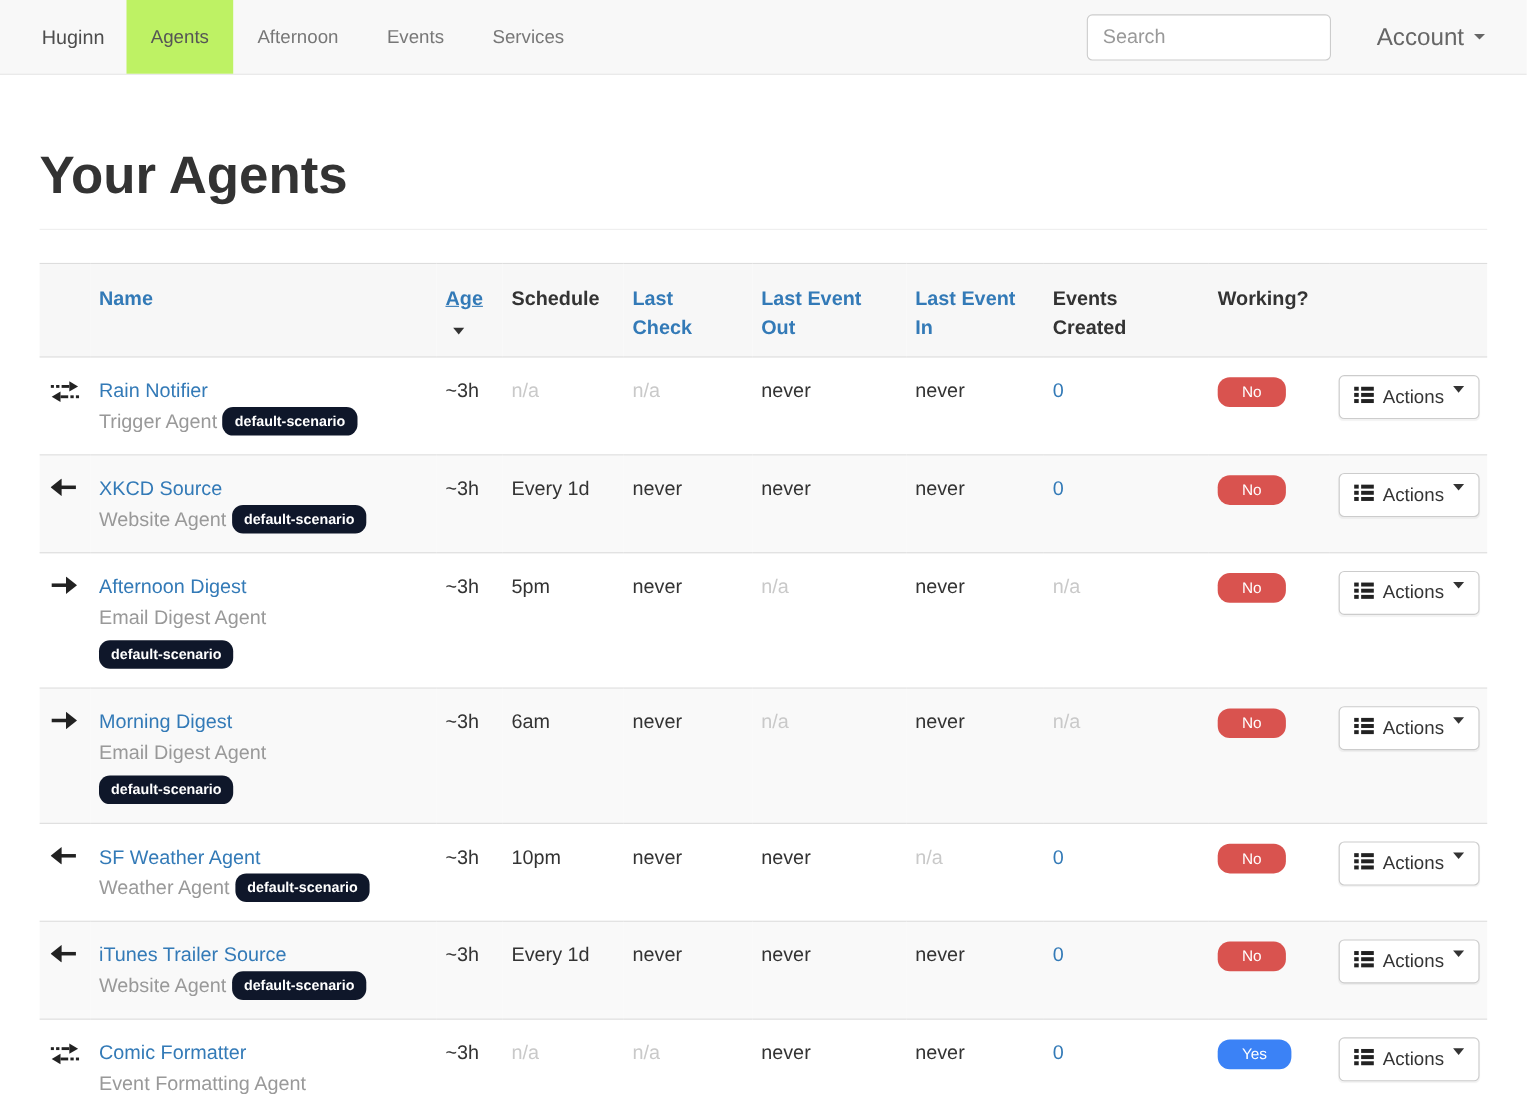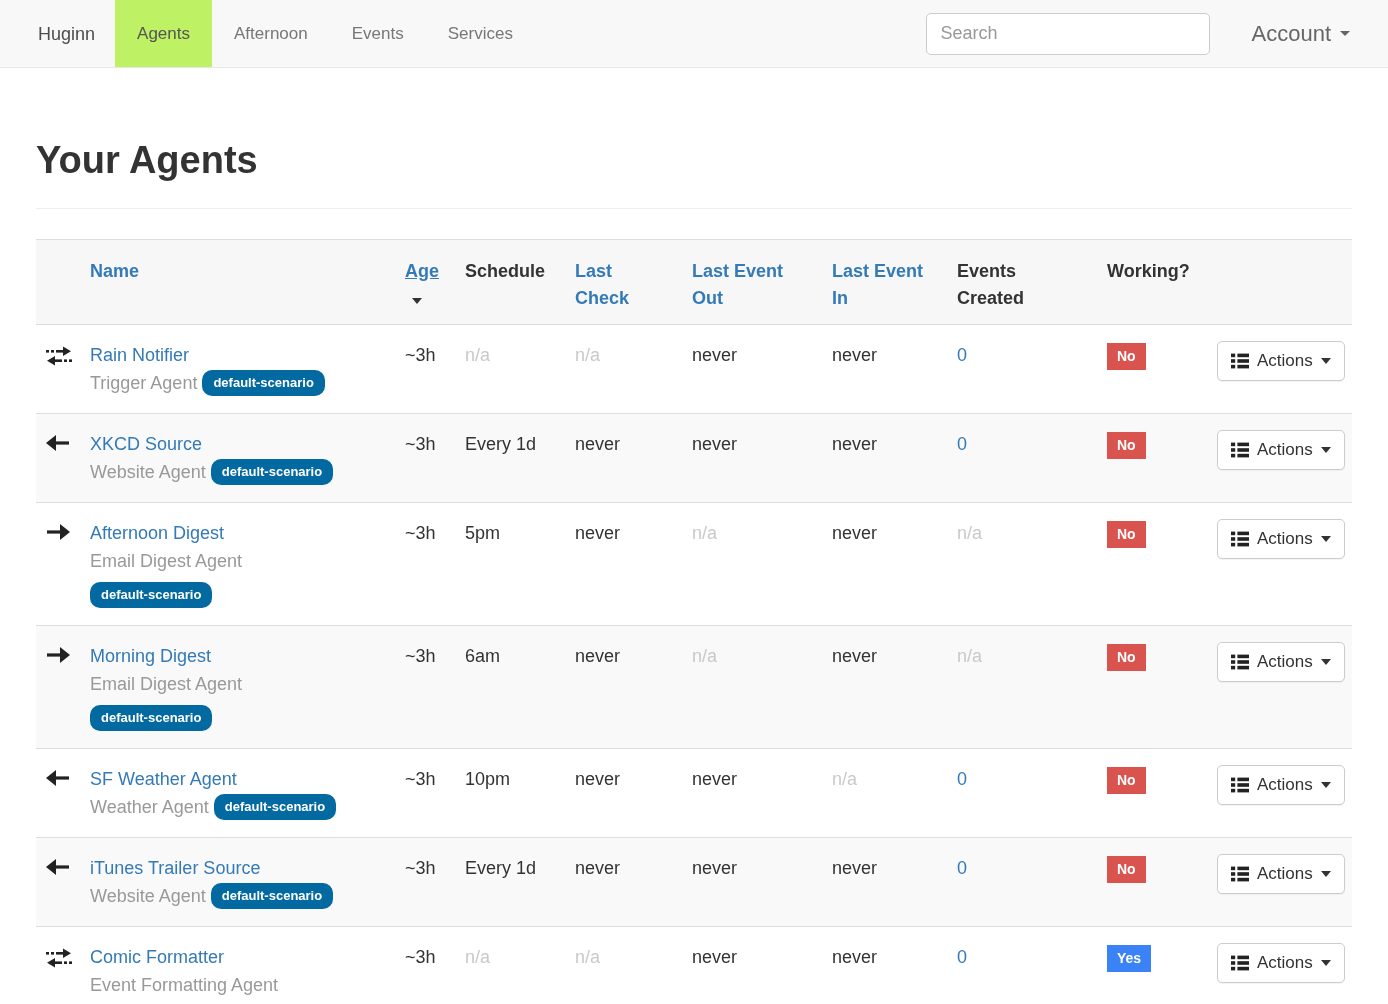--- a/index.html
+++ b/index.html
@@ -30,21 +30,21 @@
     line-height: 68px;
     padding: 0 22px;
     font-size: 17px;
     color: #777;
     cursor: pointer;
   }
   .nav-item.active { background: #bef264; color: #555; }
   .nav-spacer { flex: 1; }
   .search-input {
     align-self: center;
-    width: 284px;
+    width: 222px;
     height: 42px;
     border: 1px solid #ccc;
     border-radius: 5px;
     padding: 0 14px;
     font-size: 18px;
     font-family: inherit;
     color: #7f1d1d;
     outline: none;
     background: #fff;
   }
@@ -65,21 +65,21 @@
     width: 0; height: 0;
     border-left: 5px solid transparent;
     border-right: 5px solid transparent;
     border-top: 5px solid #666;
     display: inline-block;
   }
 
   
   .container { padding: 0 36px; }
   h1.page-title {
-    font-size: 38px;
+    font-size: 48px;
     font-weight: bold;
     color: #333;
     margin: 70px 0 26px 0;
     line-height: 44px;
   }
   hr.title-divider { border: 0; border-top: 1px solid #eee; margin: 0; }
 
   
   table.agents {
     width: 100%;
@@ -124,52 +124,52 @@
   tbody tr:first-child td { border-top: none; }
   tbody tr:nth-child(even) td { background: #f9f9f9; }
 
   .cell-icon { padding-left: 10px !important; padding-top: 21px !important; }
   .flow-icon svg { display: block; }
 
   .agent-link { font-size: 18px; }
   .agent-sub { color: #999; }
   .agent-type { color: #999; }
   .scenario-badge {
-    background: #0369a1;
+    background: #0f172a;
     color: #fff;
     font-size: 13px;
     font-weight: bold;
     padding: 5px 11px;
     border-radius: 10px;
     display: inline-block;
     line-height: 16px;
     margin-left: 5px;
     vertical-align: 2px;
   }
   .cell-name.stacked .agent-type { display: block; }
   .cell-name.stacked .scenario-badge { margin-left: 0; margin-top: 7px; }
 
   .muted { color: #c9c9c9 !important; }
 
   .w-badge {
     display: inline-block;
     color: #fff;
-    font-weight: bold;
+    font-weight: normal;
     font-size: 14px;
     line-height: 15px;
-    padding: 6px 10px;
-    border-radius: 0;
+    padding: 6px 22px;
+    border-radius: 11px;
   }
   .w-no  { background: #d9534f; }
   .w-yes { background: #3b82f6; }
 
   .cell-actions { text-align: right; padding-right: 14px !important; }
   .actions-btn {
     display: inline-flex;
-    align-items: center;
+    align-items: flex-start;
     gap: 8px;
     padding: 9px 13px;
     background: #fff;
     border: 1px solid #ccc;
     border-radius: 5px;
     font-size: 17px;
     font-family: inherit;
     color: #333;
     cursor: pointer;
     box-shadow: 0 1px 1px rgba(0,0,0,0.05);

